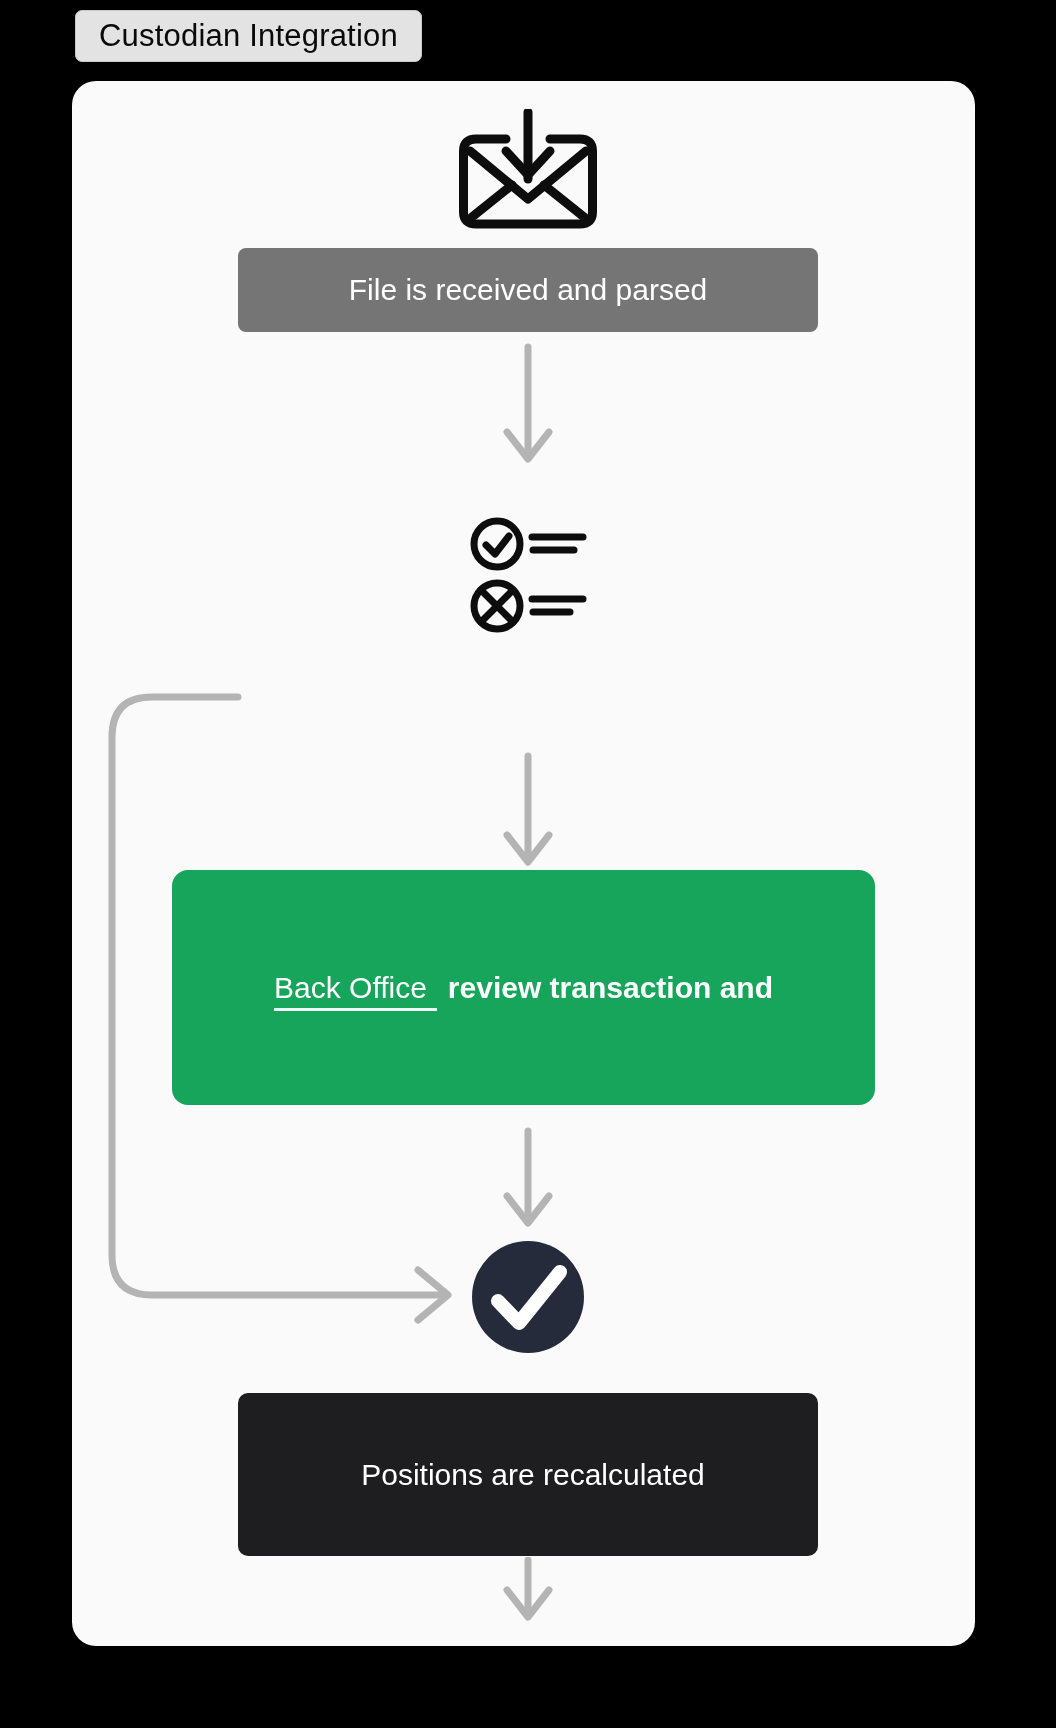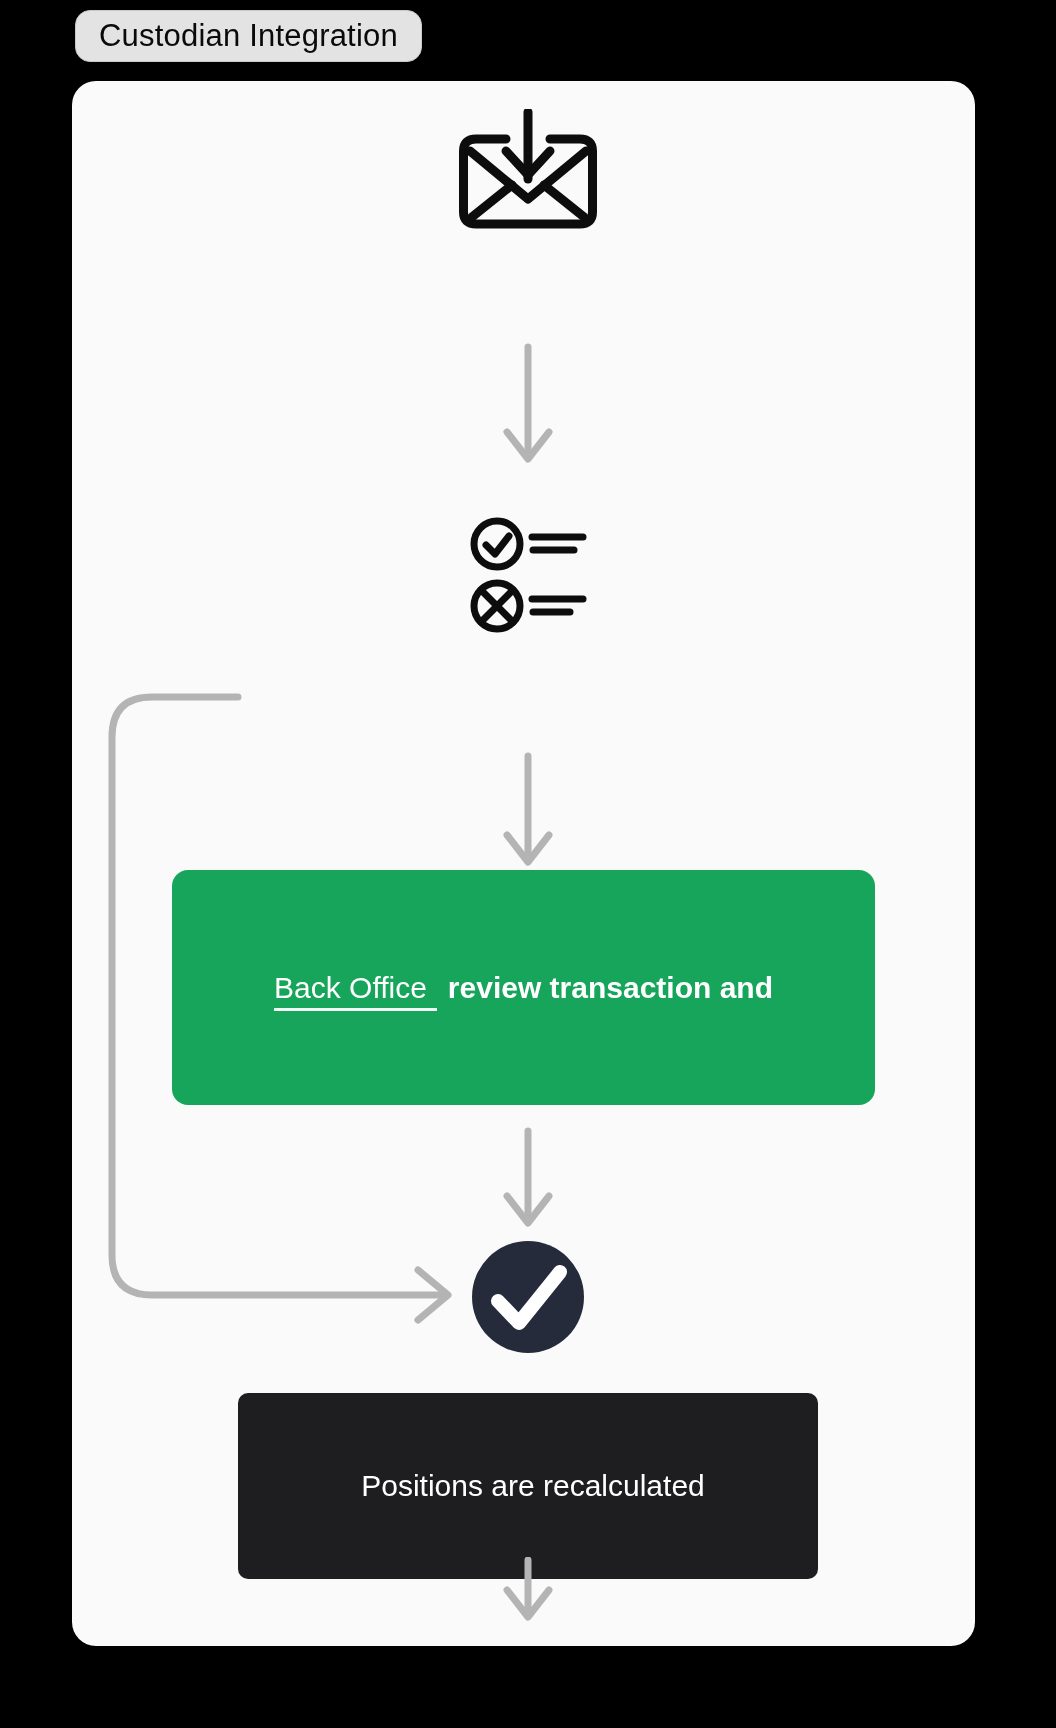--- a/index.html
+++ b/index.html
@@ -13,21 +13,21 @@
   }
   .title-pill {
     position: absolute;
     left: 75px; top: 10px;
     height: 52px;
     display: inline-flex;
     align-items: center;
     padding: 0 23px;
     background: var(--pill-bg, #e3e3e4);
     border: 1px solid var(--pill-border, #cccccc);
-    border-radius: 15px;
+    border-radius: 7px;
     box-sizing: border-box;
     font-size: 31px;
     font-weight: 500;
     color: var(--pill-text, #0a0a0a);
     letter-spacing: 0.2px;
     white-space: nowrap;
   }
   .card {
     position: absolute;
     left: 72px; top: 81px;
@@ -61,21 +61,21 @@
   .bo-link {
     font-weight: 500;
     border-bottom: 3px solid rgba(255,255,255,0.95);
     padding-bottom: 4px;
     padding-right: 10px;
   }
   .dark-node {
     background: var(--dark-box, #1e1e20);
     border-radius: 10px;
     left: 166px; top: 1312px;
-    width: 580px; height: 186px; padding-left: 10px;
+    width: 580px; height: 163px; padding-left: 10px;
   }
   .check-coin {
     position: absolute;
     left: 400px; top: 1160px;
     width: 112px; height: 112px;
     border-radius: 50%;
     background: var(--dark-circle, #252b3a);
     display: flex; align-items: center; justify-content: center;
   }
   svg .ic  { stroke: var(--icon, #0d0d0d); fill: none; stroke-linecap: round; stroke-linejoin: round; }
@@ -95,20 +95,23 @@
 
     <svg class="abs" style="left:386px; top:28px;" width="140" height="120" viewBox="0 0 140 120">
       <path class="ic" stroke-width="9" d="M 92 30 L 122 30 Q 134.5 30 134.5 42 L 134.5 103 Q 134.5 115 122 115 L 18 115 Q 5.5 115 5.5 103 L 5.5 42 Q 5.5 30 18 30 L 48 30"></path>
       <path class="ic" stroke-width="9" d="M 12 42 L 70 90 L 128 42"></path>
       <path class="ic" stroke-width="9" d="M 14 108 L 54 76"></path>
       <path class="ic" stroke-width="9" d="M 126 108 L 86 76"></path>
       <path class="ic" stroke-width="9" d="M 70 3 L 70 70"></path>
       <path class="ic" stroke-width="9" d="M 48 42 L 70 66 L 92 42"></path>
     </svg>
 
+    <div class="node gray-node" style="top:167px;">
+      <span>File is received and parsed</span>
+    </div>
 
     <svg class="abs" style="left:424px; top:262px;" width="64" height="122" viewBox="0 0 64 122">
       <path class="ar" stroke-width="7" d="M 32 4 L 32 108"></path>
       <path class="ar" stroke-width="7" d="M 11 89 L 32 116 L 53 89"></path>
     </svg>
 
     <svg class="abs" style="left:398px; top:436px;" width="120" height="120" viewBox="0 0 120 120">
       <circle class="ic" stroke-width="7" cx="27" cy="27" r="23"></circle>
       <path class="ic" stroke-width="7" d="M 16 28 L 25 37 L 39 19"></path>
       <path class="ic" stroke-width="7" d="M 62 20 L 113 20"></path>

